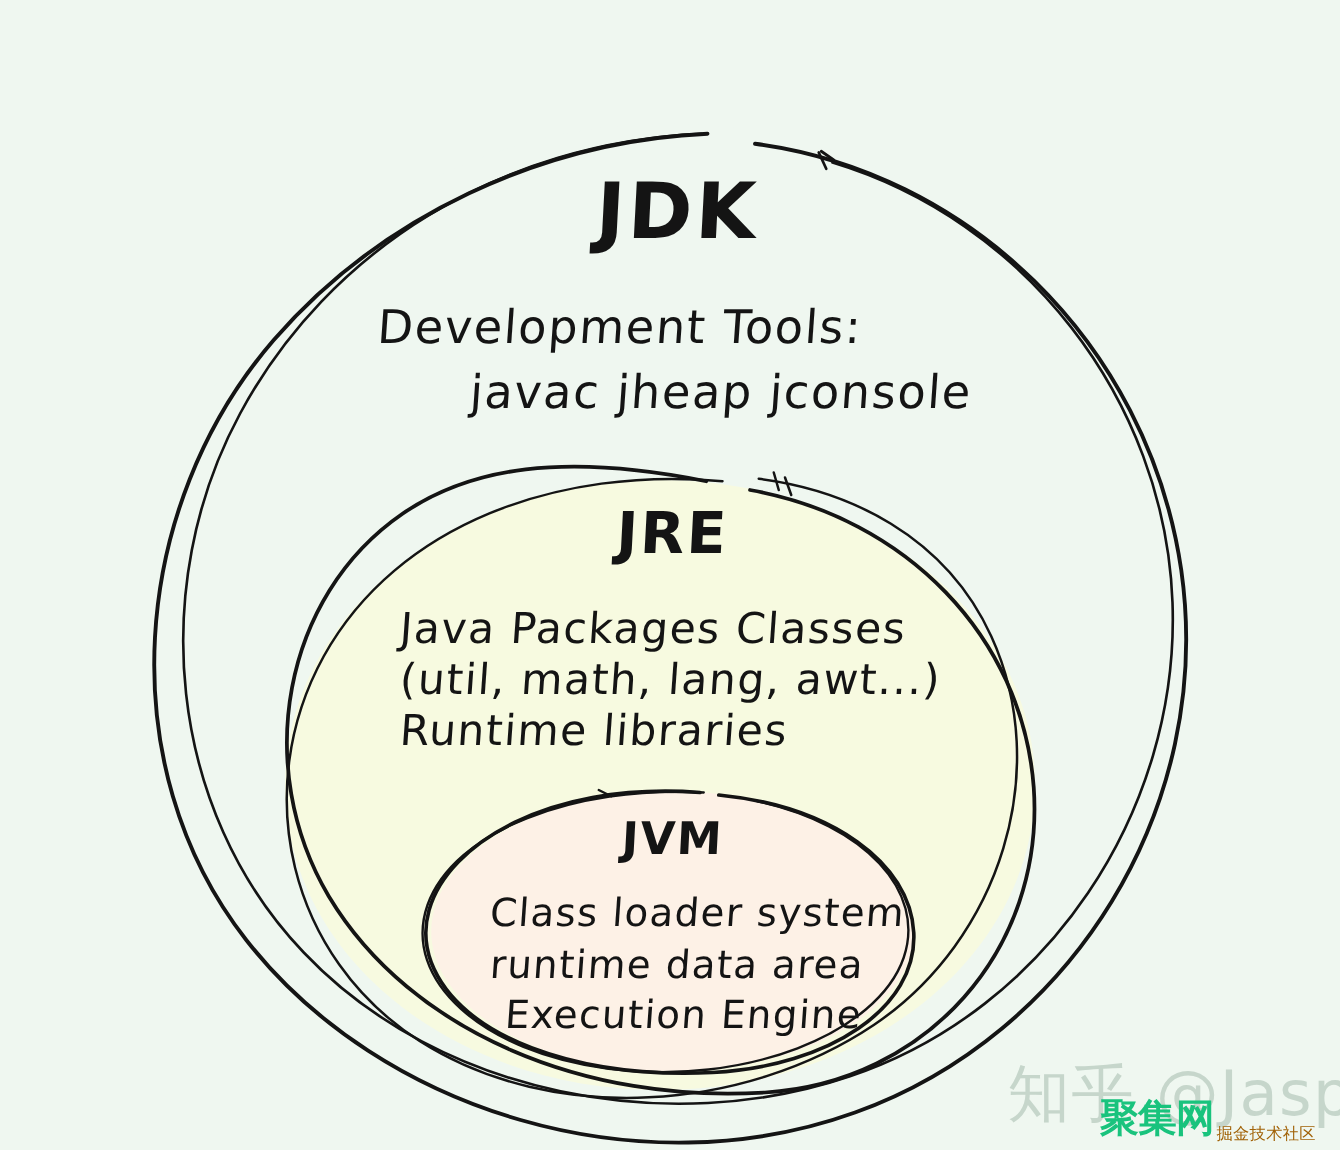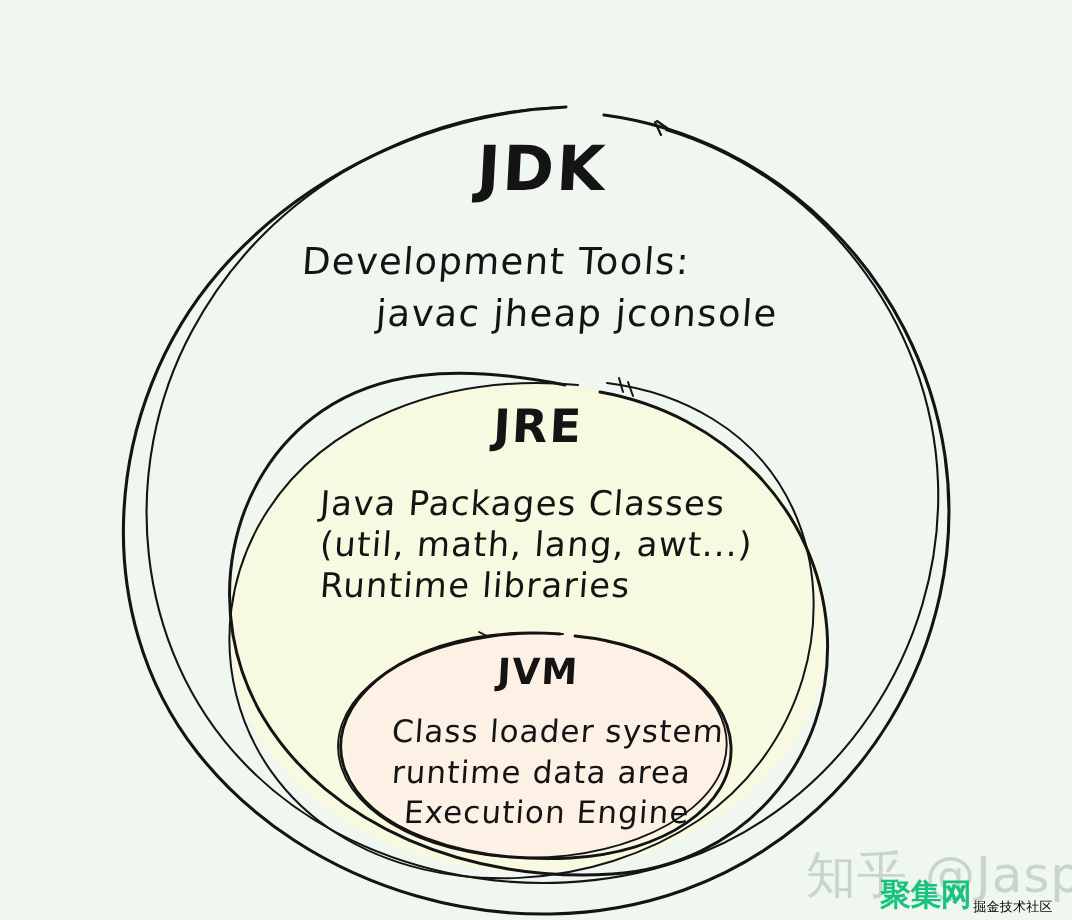--- a/index.html
+++ b/index.html
@@ -150,21 +150,21 @@
   }
   #watermark-juji-main {
     font-size: 31px;
     font-weight: bold;
     color: #19c37d;
     letter-spacing: -0.02em;
     font-family: "DejaVu Sans", sans-serif;
   }
   #watermark-juji-sub {
     font-size: 13px;
-    color: #000000;
+    color: #a16207;
     font-family: "DejaVu Sans", sans-serif;
     letter-spacing: 0.02em;
   }
 </style>
 </head>
 <body>
 
 <div id="diagram-root">
 
   <svg id="sketch-svg" viewBox="0 0 1072 920">

